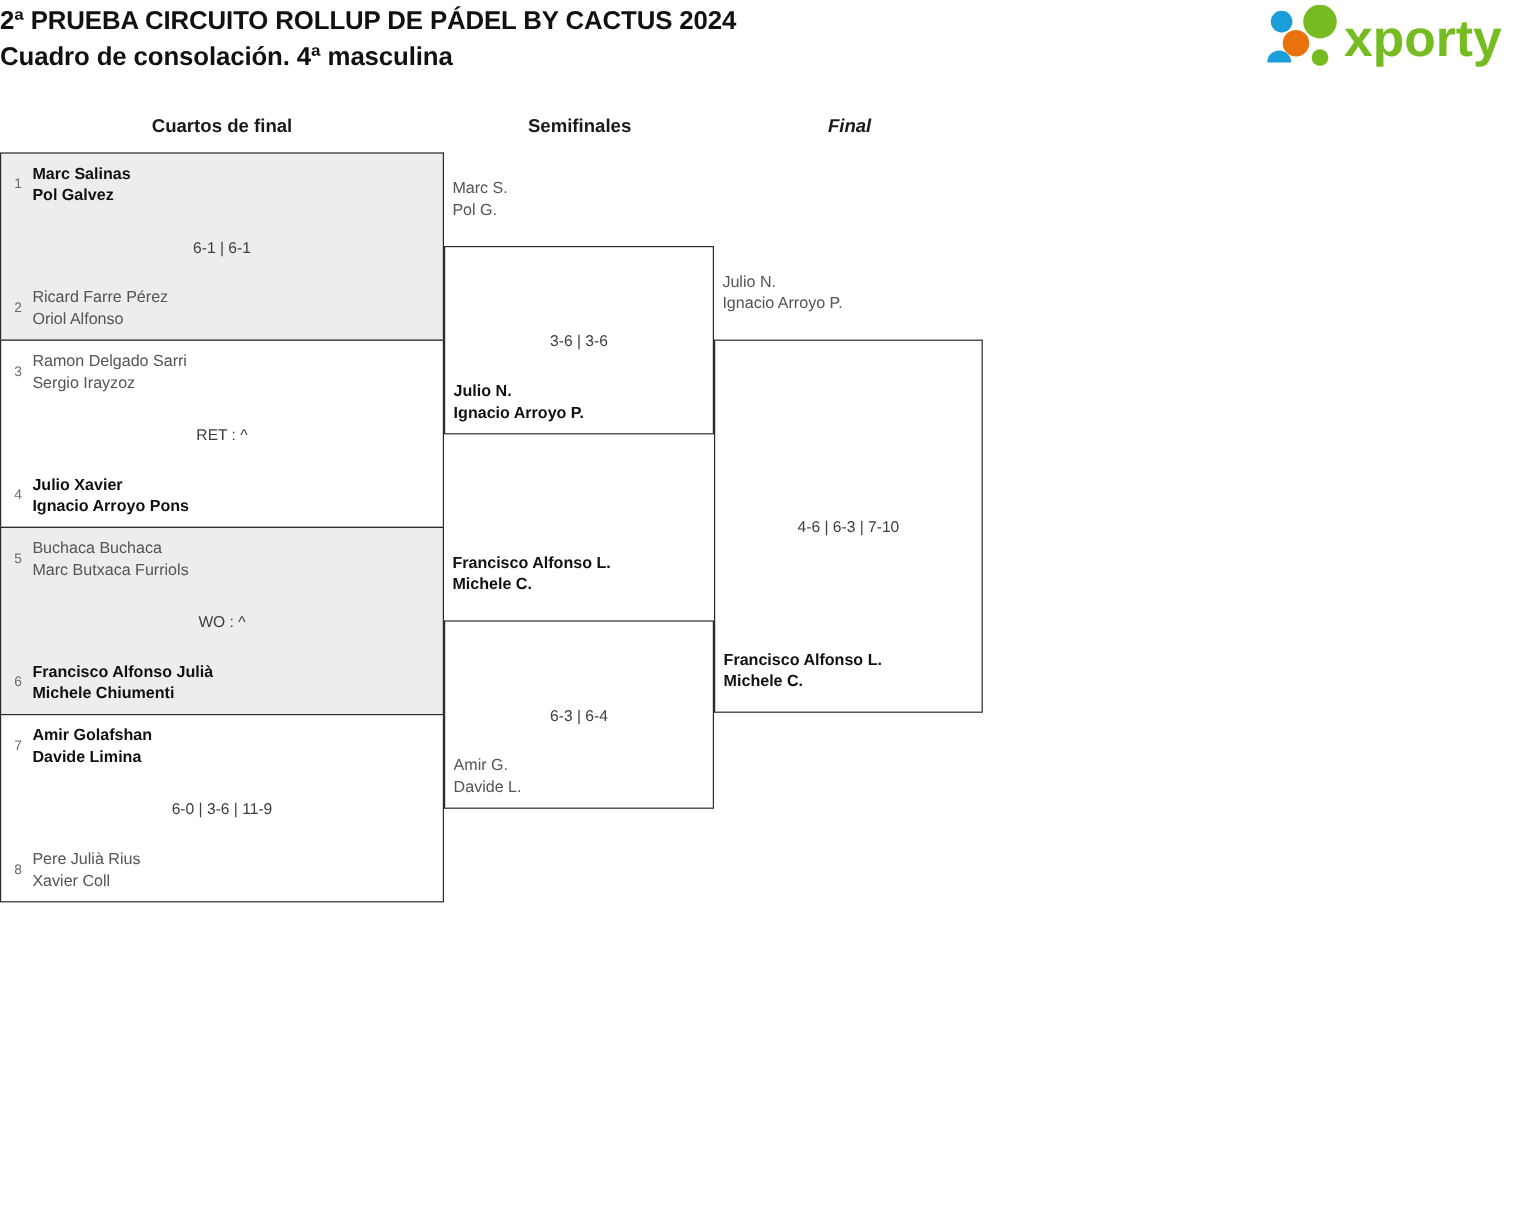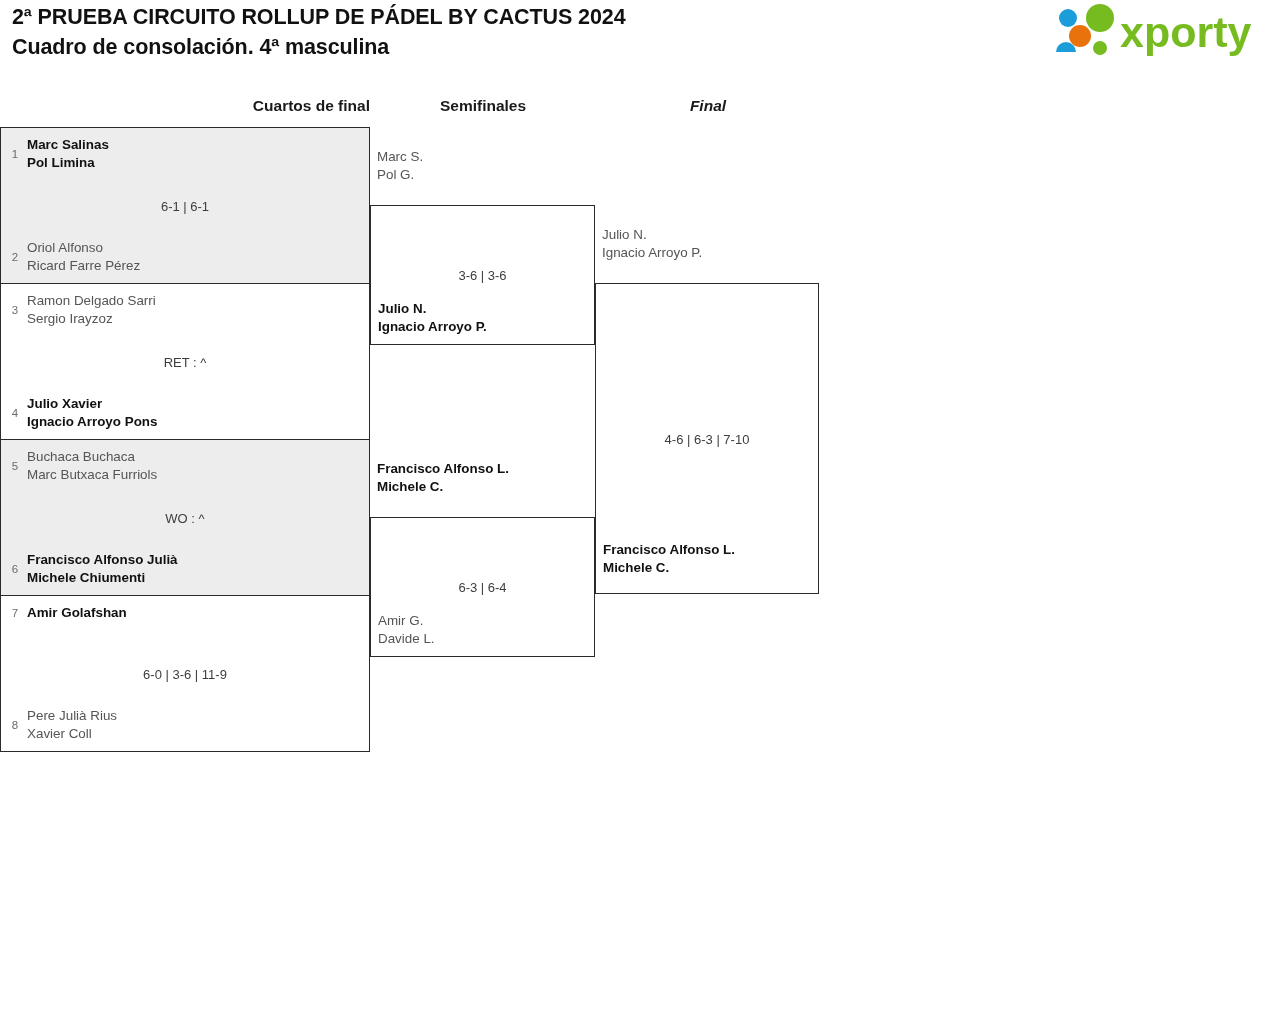--- a/index.html
+++ b/index.html
@@ -11,21 +11,21 @@
     width: 1280px;
     height: 1015px;
     position: relative;
     font-family: "Liberation Sans", sans-serif;
     overflow: hidden;
   }
 
   
   #header-title {
     position: absolute;
-    left: 12px;
+    left: 0px;
     top: 2px;
     width: 1000px;
   }
   .title-line {
     font-size: 21.5px;
     font-weight: bold;
     color: #111111;
     line-height: 30px;
     letter-spacing: -0.1px;
     white-space: nowrap;
@@ -42,21 +42,21 @@
 
   
   .round-header {
     position: absolute;
     font-size: 15.5px;
     font-weight: bold;
     color: #1a1a1a;
     text-align: center;
     white-space: nowrap;
   }
-  #round-header-0 { left: 0px;   top: 97px; width: 370px; text-align: right; }
+  #round-header-0 { left: 0px;   top: 97px; width: 370px; }
   #round-header-1 { left: 371px; top: 97px; width: 224px; }
   #round-header-2 { left: 596px; top: 97px; width: 224px; font-style: italic; }
 
   
   #bracket {
     position: absolute;
     left: 0px;
     top: 0px;
     width: 1280px;
     height: 1015px;
@@ -76,21 +76,21 @@
     width: 370px;
     height: 157px;
   }
   
   .match.sf {
     border-top: 1px solid #2b2b2b;
     border-right: 1px solid #2b2b2b;
     border-bottom: 1px solid #2b2b2b;
     border-left: 1px solid #2b2b2b;
     width: 225px;
-    height: 140px;
+    height: 157px;
   }
   .match.final {
     border: 1px solid #2b2b2b;
     width: 224px;
     height: 311px;
   }
 
   
   .competitor {
     position: absolute;
@@ -180,27 +180,27 @@
 <div class="round-header" id="round-header-0">Cuartos de final</div>
 <div class="round-header" id="round-header-1">Semifinales</div>
 <div class="round-header" id="round-header-2">Final</div>
 
 <div id="bracket">
 
   <div class="match qf shaded" style="left:0px; top:127px;">
     <div class="competitor top winner">
       <div class="seed">1</div>
       <div class="player">Marc Salinas</div>
-      <div class="player">Pol Limina</div>
+      <div class="player">Pol Galvez</div>
     </div>
     <div class="score">6-1 | 6-1</div>
     <div class="competitor bottom loser">
       <div class="seed">2</div>
+      <div class="player">Ricard Farre Pérez</div>
       <div class="player">Oriol Alfonso</div>
-      <div class="player">Ricard Farre Pérez</div>
     </div>
   </div>
 
   <div class="match qf plain" style="left:0px; top:283px;">
     <div class="competitor top loser">
       <div class="seed">3</div>
       <div class="player">Ramon Delgado Sarri</div>
       <div class="player">Sergio Irayzoz</div>
     </div>
     <div class="score">RET : ^</div>
@@ -222,20 +222,21 @@
       <div class="seed">6</div>
       <div class="player">Francisco Alfonso Julià</div>
       <div class="player">Michele Chiumenti</div>
     </div>
   </div>
 
   <div class="match qf plain" style="left:0px; top:595px;">
     <div class="competitor top winner">
       <div class="seed">7</div>
       <div class="player">Amir Golafshan</div>
+      <div class="player">Davide Limina</div>
     </div>
     <div class="score">6-0 | 3-6 | 11-9</div>
     <div class="competitor bottom loser">
       <div class="seed">8</div>
       <div class="player">Pere Julià Rius</div>
       <div class="player">Xavier Coll</div>
     </div>
   </div>
 
   <div class="advance-label loser" style="left:377px; top:148px;">

